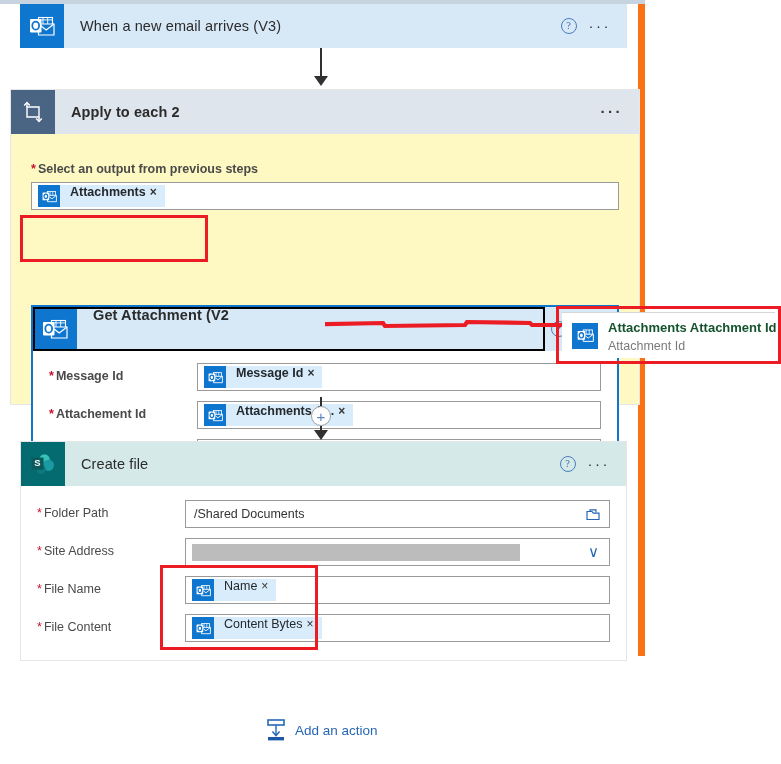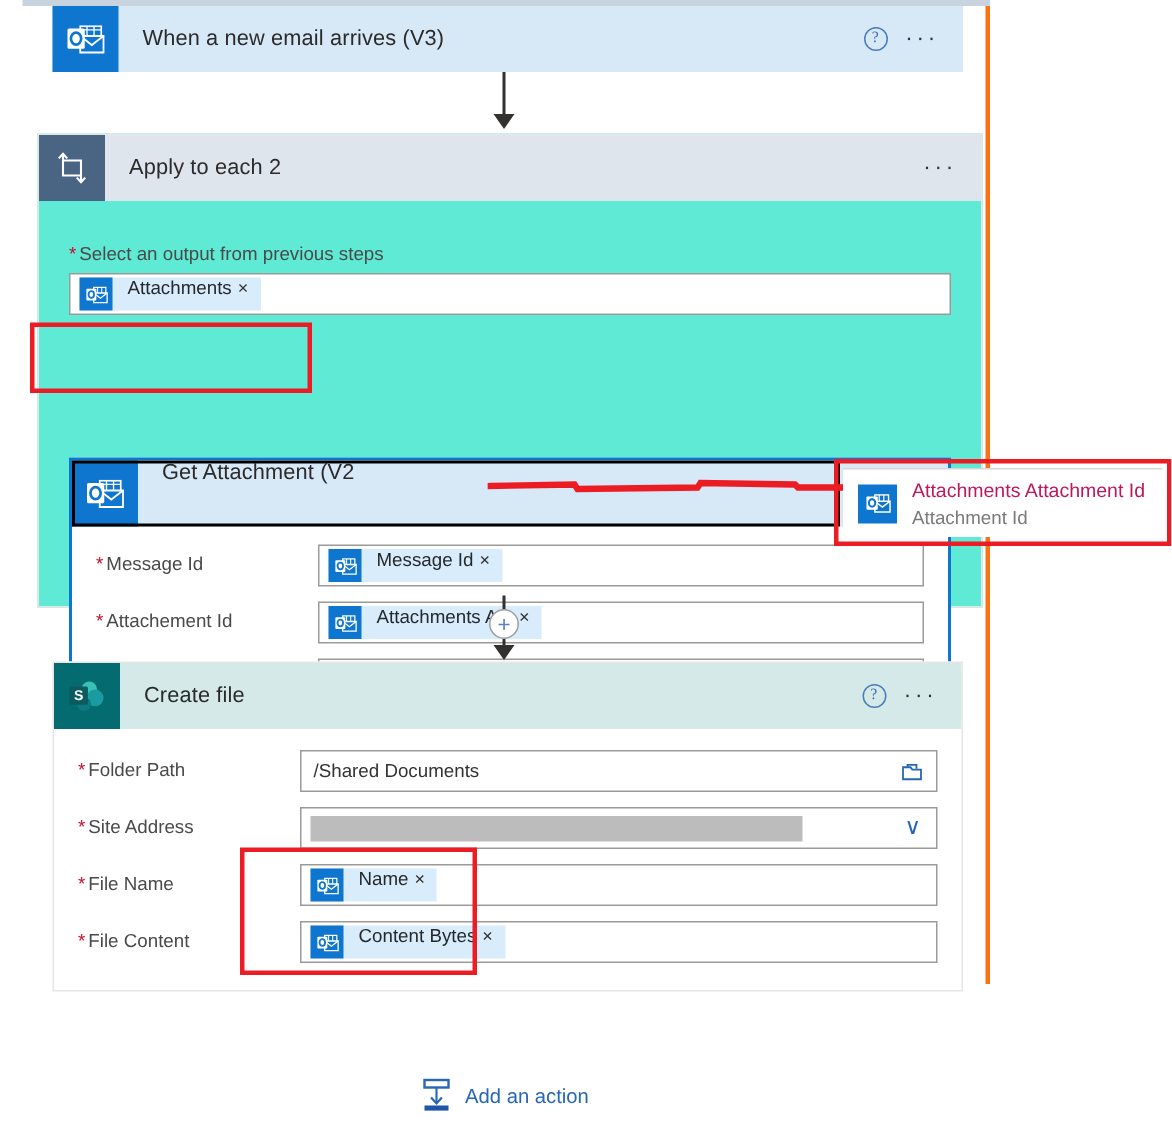--- a/index.html
+++ b/index.html
@@ -7,24 +7,24 @@
     width: 781px; height: 764px;
     background: #ffffff;
     font-family: "Liberation Sans", sans-serif;
     overflow: hidden;
   }
 
   #root { position: relative; width: 781px; height: 764px; background:#fff; }
 
   
   .canvas {
-    position: absolute; left: 15px; top: 0;
+    position: absolute; left: 0; top: 0;
     width: 645px; height: 656px;
     background: #ffffff;
-    border-right: 3px solid #f97316;
+    border-right: 7px solid #f97316;
   }
 
   
   .top-strip {
     position:absolute; left:0; top:0; width:645px; height:4px;
     background:#c8d3e0;
   }
 
   
   .card { position: absolute; }
@@ -49,21 +49,21 @@
   .ellipsis { letter-spacing:2.5px; color:#333; font-size:15px; line-height:10px; }
 
   
   #trigger { left:20px; top:4px; width:607px; height:44px; }
   #trigger .card-head { background:#d7e8f7; }
   .outlook-bg { background:#0f76d0; }
 
   
   #loop {
     left:10px; top:89px; width:630px; height:316px;
-    background:#5eead4; border:1px solid #e6e6e6;
+    background:#fef9c3; border:1px solid #e6e6e6;font-weight:bold;
   }
   #loop .card-head { background:#dfe5ec; }
   .loop-bg { background:#4a6584; }
 
   .loop-body { padding:28px 20px 0 20px; }
   .field-label-top {
     font-size:12.5px; color:#4a4a4a; margin-bottom:6px;
   }
   .req { color:#c8102e; margin-right:2px; }
 
@@ -147,21 +147,21 @@
   #anno-files   { left:160px; top:565px; width:158px; height:85px; }
 
   
   #tooltip {
     position:absolute; left:562px; top:312px; width:213px; height:46px;
     background:#fff; display:flex; align-items:center; padding-left:10px;
     border-top:1px solid #d6d6d6;
   }
   .tt-icon { width:26px; height:26px; flex:0 0 26px; display:flex; align-items:center; justify-content:center; }
   .tt-text { padding-left:10px; }
-  .tt-title { font-size:13px; font-weight:normal; color:#be185d; white-space:nowrap; }
+  .tt-title { font-size:13px; font-weight:bold; color:#14532d; white-space:nowrap; }
   .tt-sub { font-size:12.5px; color:#7a7a7a;text-align:right; }
 
   svg { display:block; }
 </style>
 </head>
 <body>
 
 <div id="root">
 
   <div class="canvas">

